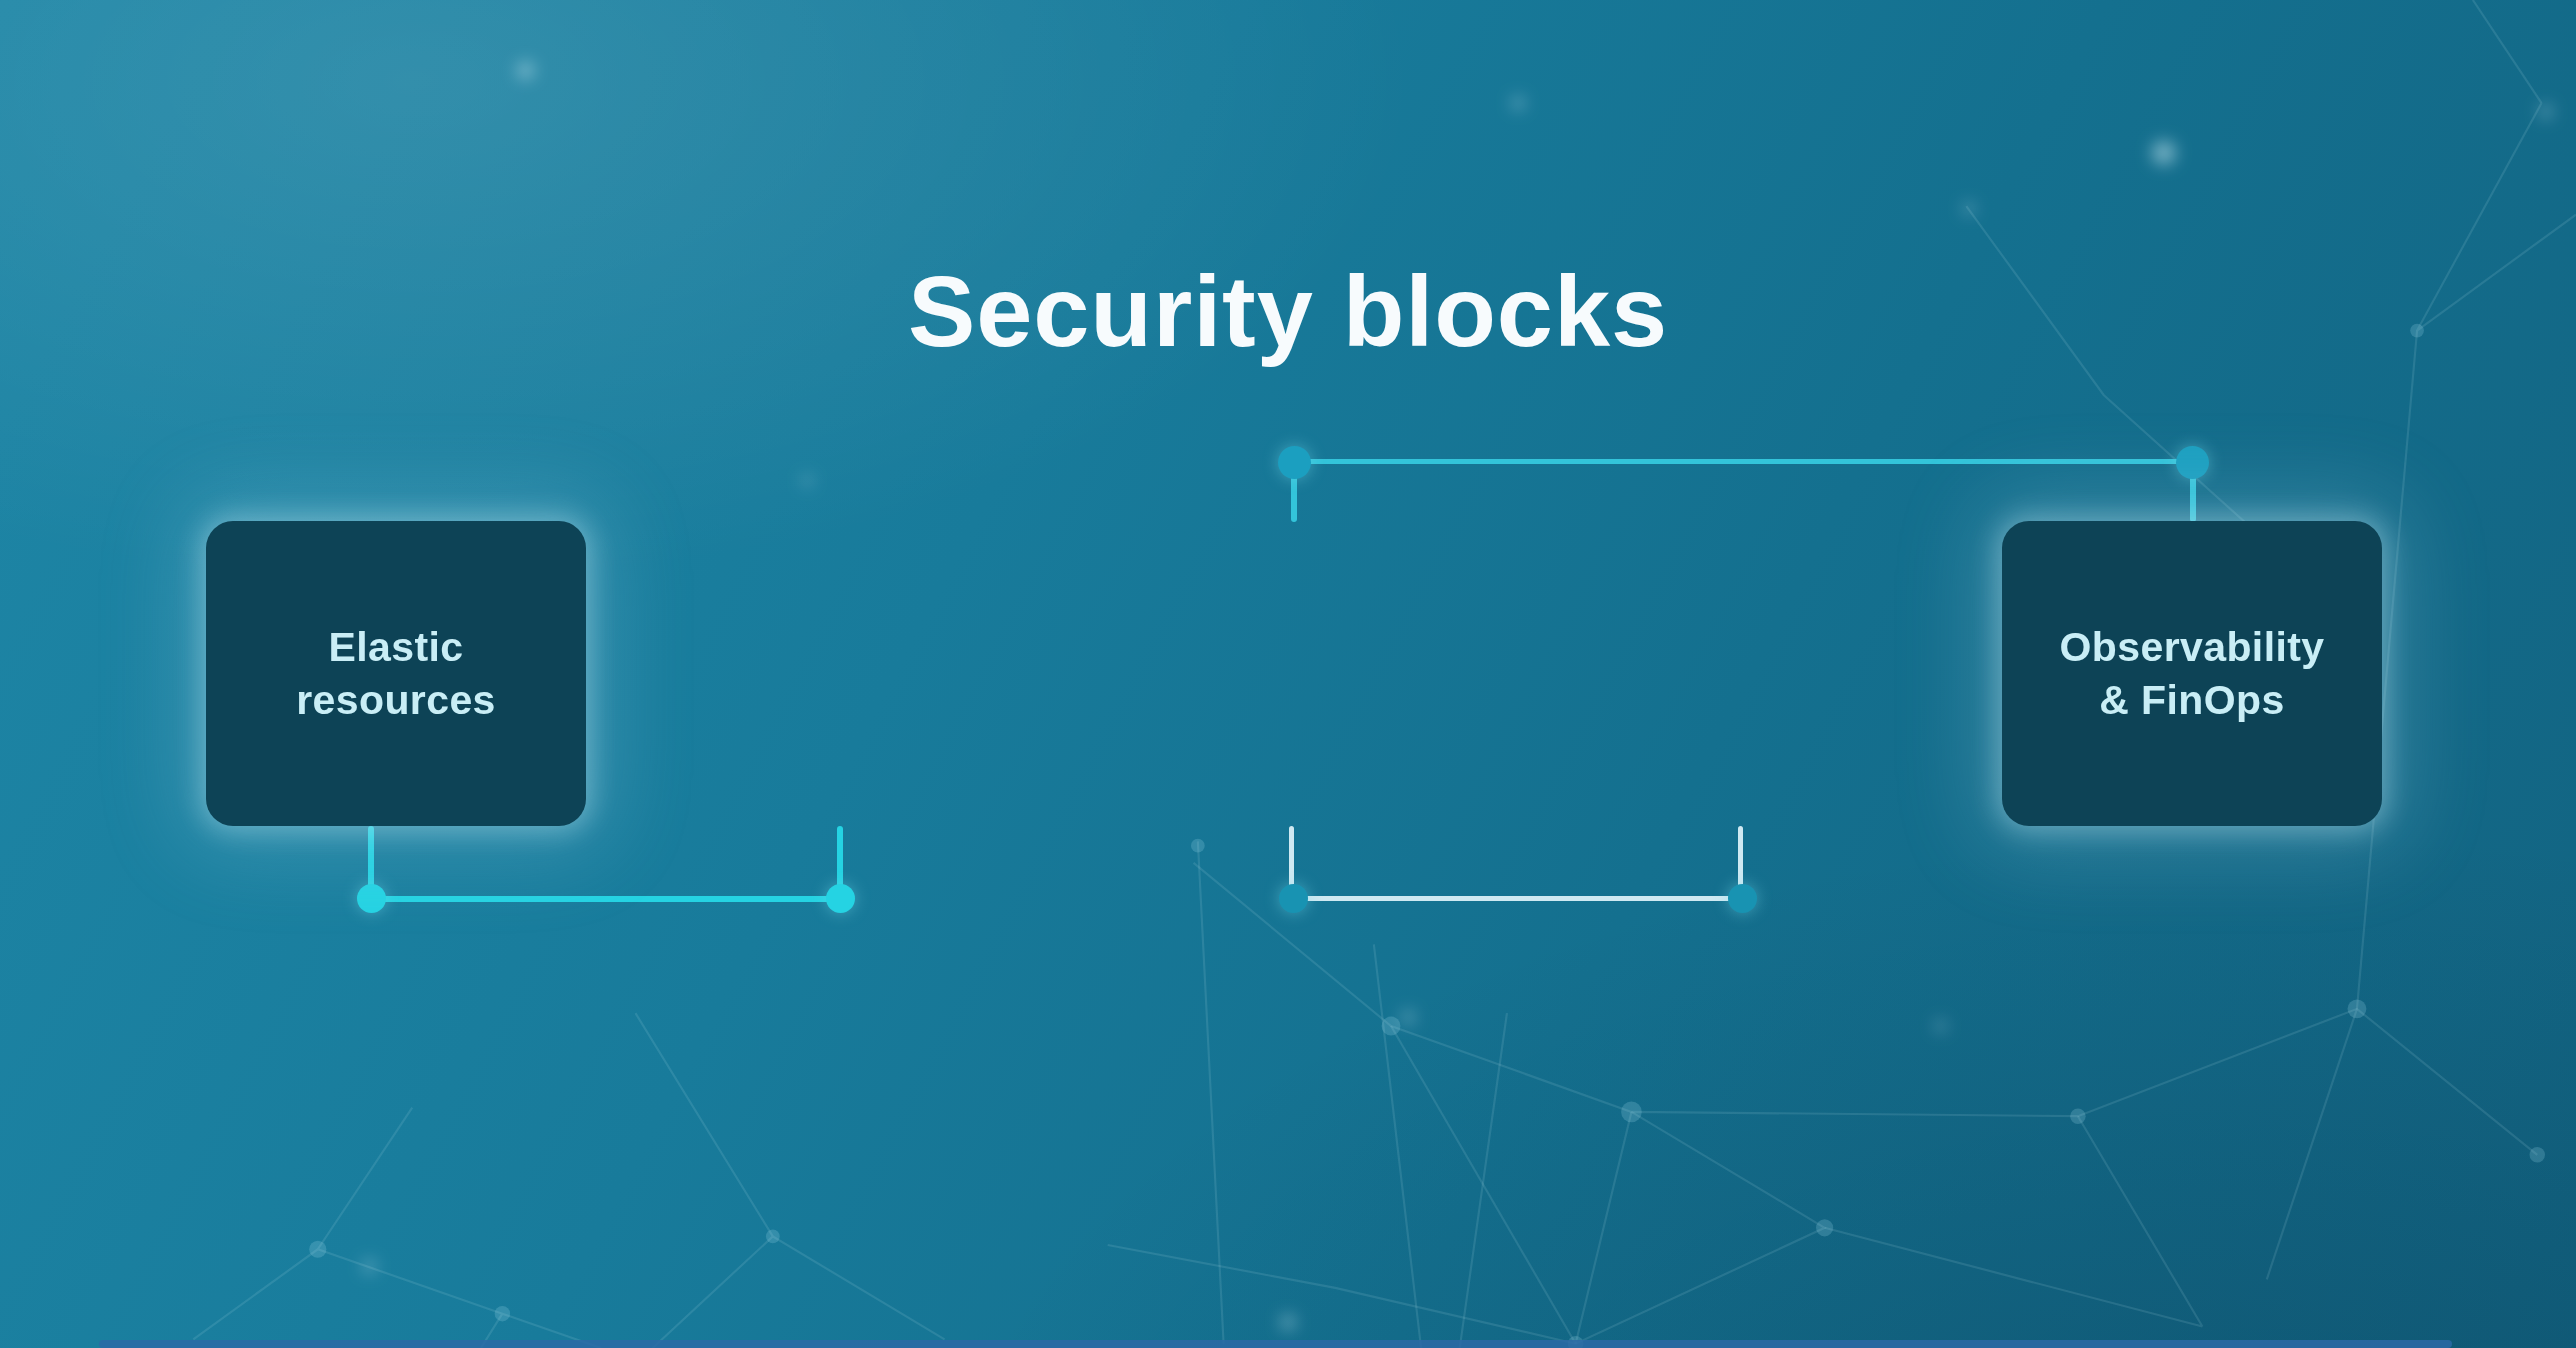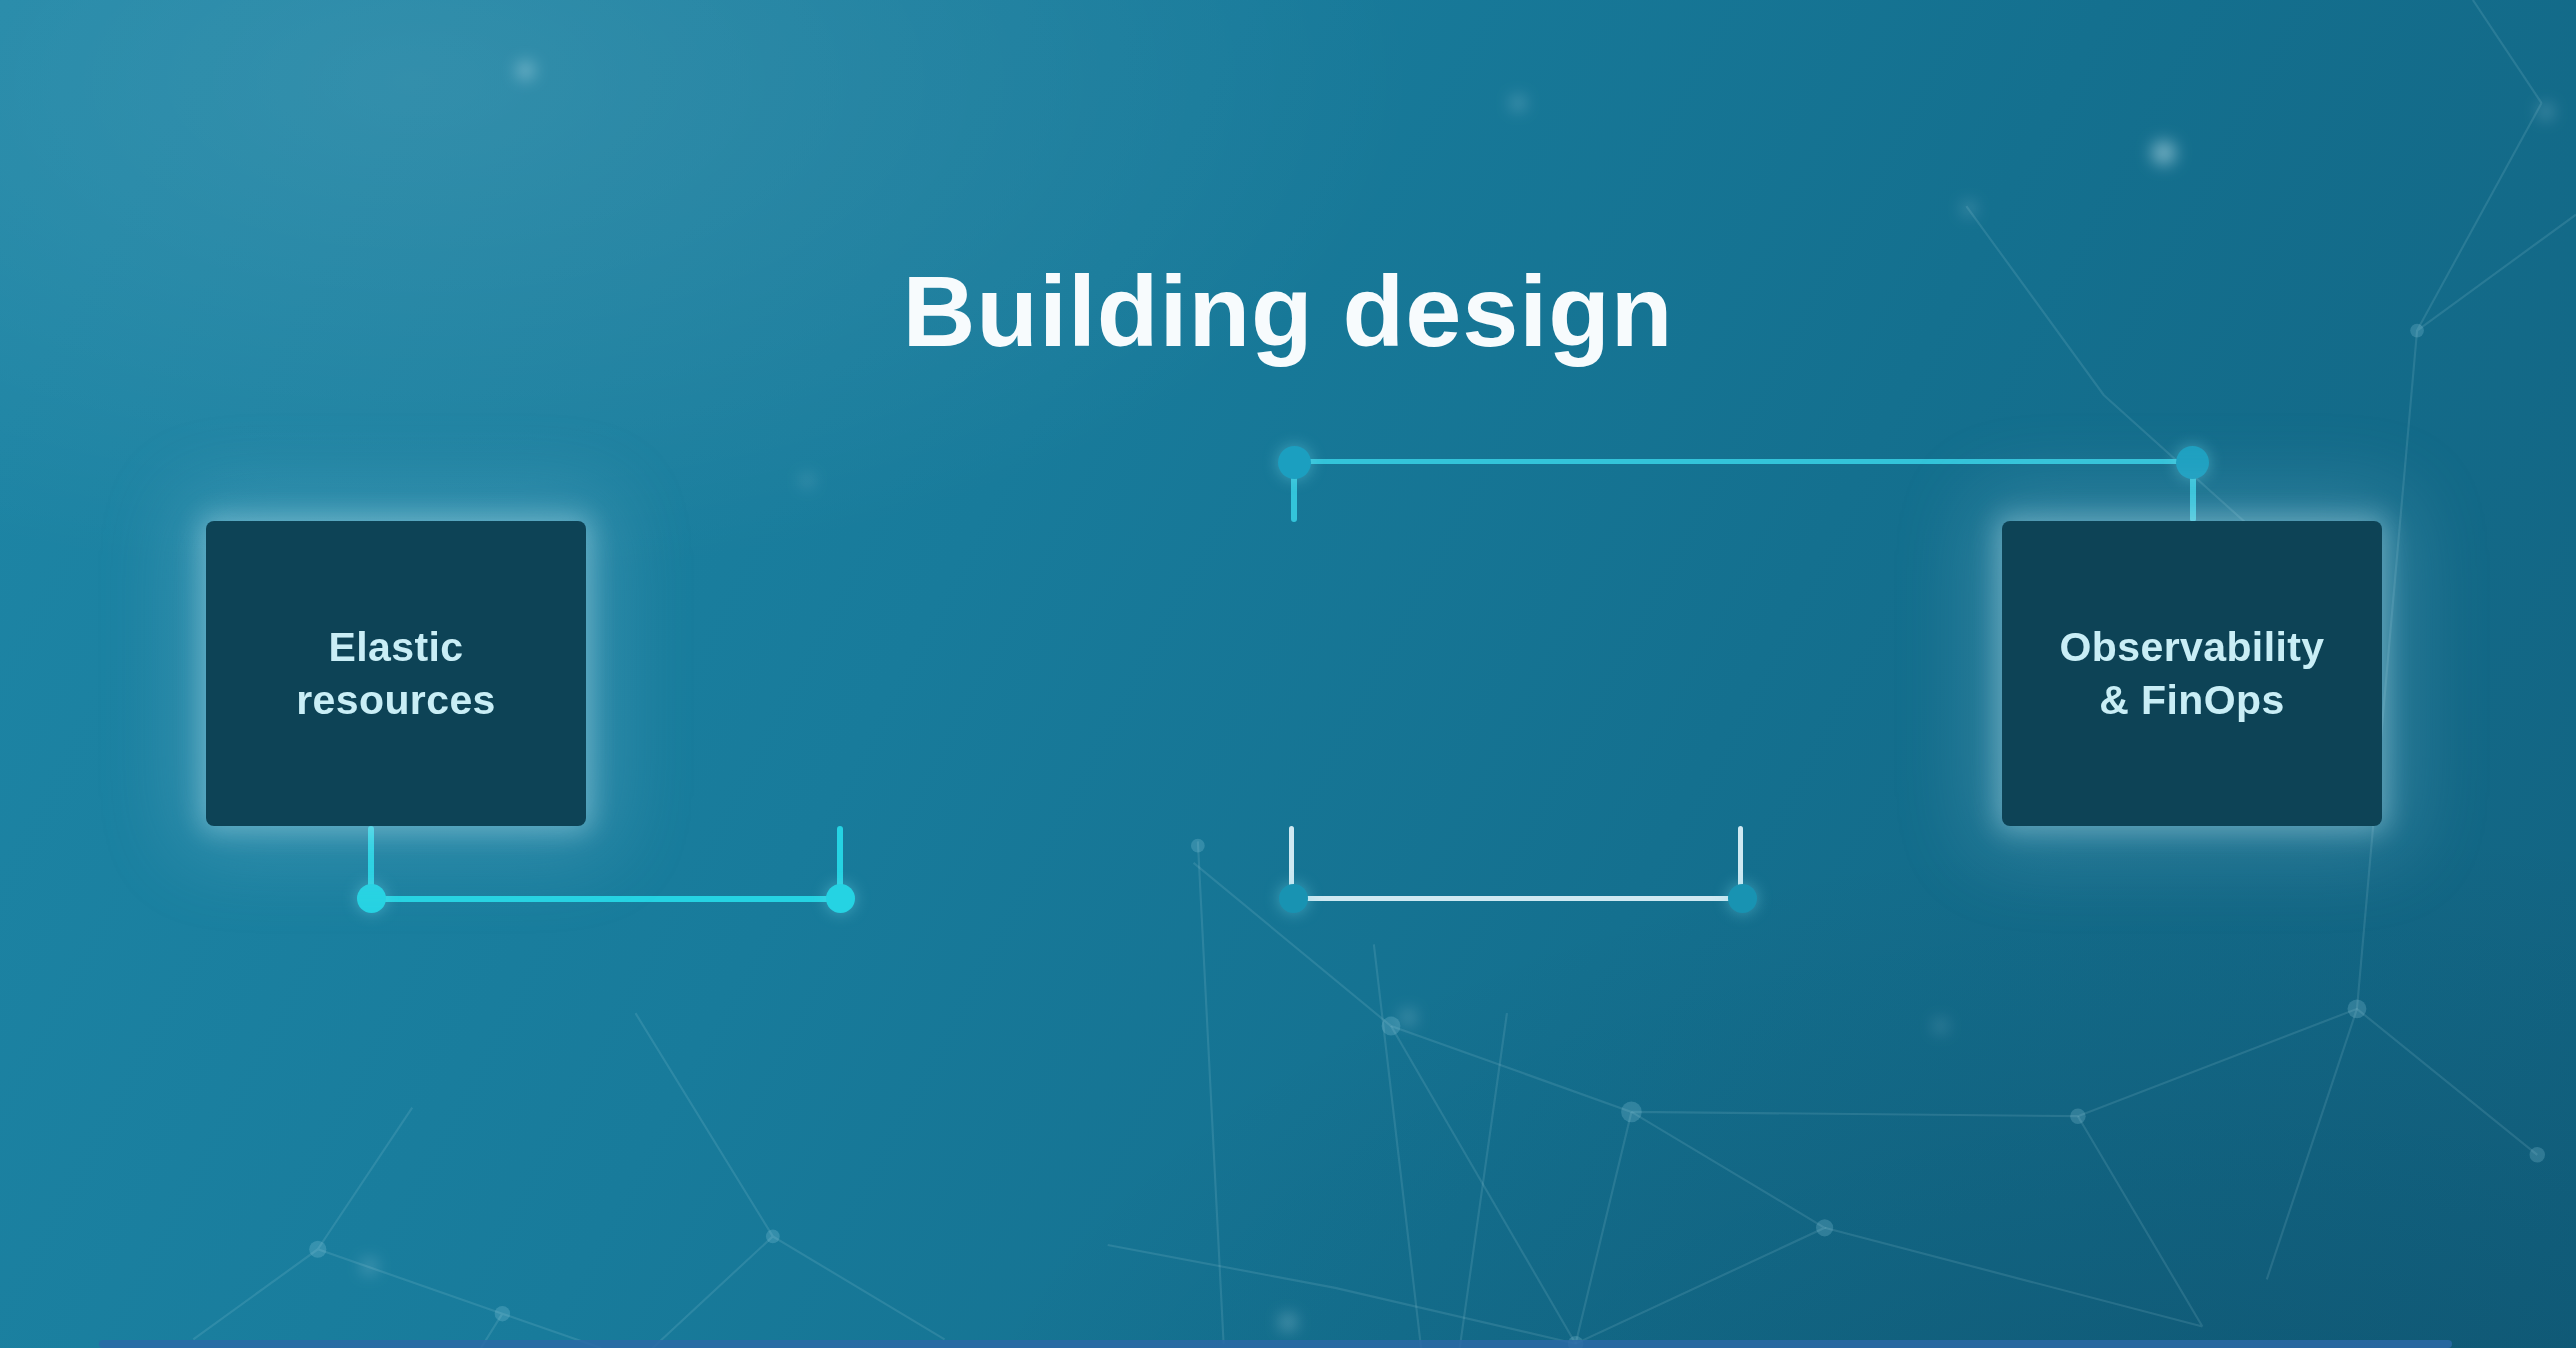--- a/index.html
+++ b/index.html
@@ -12,21 +12,21 @@
       linear-gradient(118deg,#1e86a6 0%,#187b9b 38%,#14708f 64%,#126381 100%);
   }
   svg.plexus{position:absolute;inset:0;z-index:0;}
   .title{
     position:absolute;top:258px;left:0;width:2576px;z-index:3;
     text-align:center;color:#f7fbfd;font-size:101px;font-weight:bold;
     letter-spacing:0.9px;line-height:1.05;
   }
   .block{
     position:absolute;top:521px;width:380px;height:305px;z-index:2;
-    background:#0d4356;border-radius:8px;
+    background:#0d4356;border-radius:27px;
     display:flex;align-items:center;justify-content:center;text-align:center;
     box-shadow:0 0 26px 5.2px rgba(193,233,244,0.38), 0 0 82px 26px rgba(163,216,233,0.22);
   }
   .block-label{
     color:#c9eef6;font-size:41px;font-weight:bold;line-height:1.28;
     letter-spacing:0.4px;white-space:pre-line;
   }
   .b1{left:206px}.b2{left:655px}.b3{left:1104px}.b4{left:1553px}.b5{left:2002px}
   .cline{position:absolute;z-index:1;border-radius:3.4px;}
   .cdot{position:absolute;z-index:2;border-radius:50%;box-shadow:0 0 15.5px rgba(120,220,235,0.45);}
@@ -96,21 +96,21 @@
       <circle cx="2293" cy="243" r="7" fill-opacity="0.35"></circle>
       <circle cx="2965" cy="130" r="8" fill-opacity="0.35"></circle>
       <circle cx="1500" cy="1540" r="9" fill-opacity="0.40"></circle>
       <circle cx="430" cy="1475" r="8" fill-opacity="0.35"></circle>
       <circle cx="1640" cy="1185" r="8" fill-opacity="0.35"></circle>
       <circle cx="2260" cy="1195" r="7" fill-opacity="0.30"></circle>
       <circle cx="940" cy="560" r="7" fill-opacity="0.25"></circle>
     </g>
   </svg>
 
-  <div class="title">Building design</div>
+  <div class="title">Security blocks</div>
 
   <div>
     <div class="cline top-h" style="background-color: rgb(51, 196, 218);"></div>
     <div class="cline top-v1" style="background-color: rgb(51, 196, 218);"></div>
     <div class="cline top-v2" style="background-color: rgb(51, 196, 218);"></div>
     <div class="cdot  top-d1" style="background-color: rgb(27, 159, 192);"></div>
     <div class="cdot  top-d2" style="background-color: rgb(27, 159, 192);"></div>
   </div>
 
   <div>

